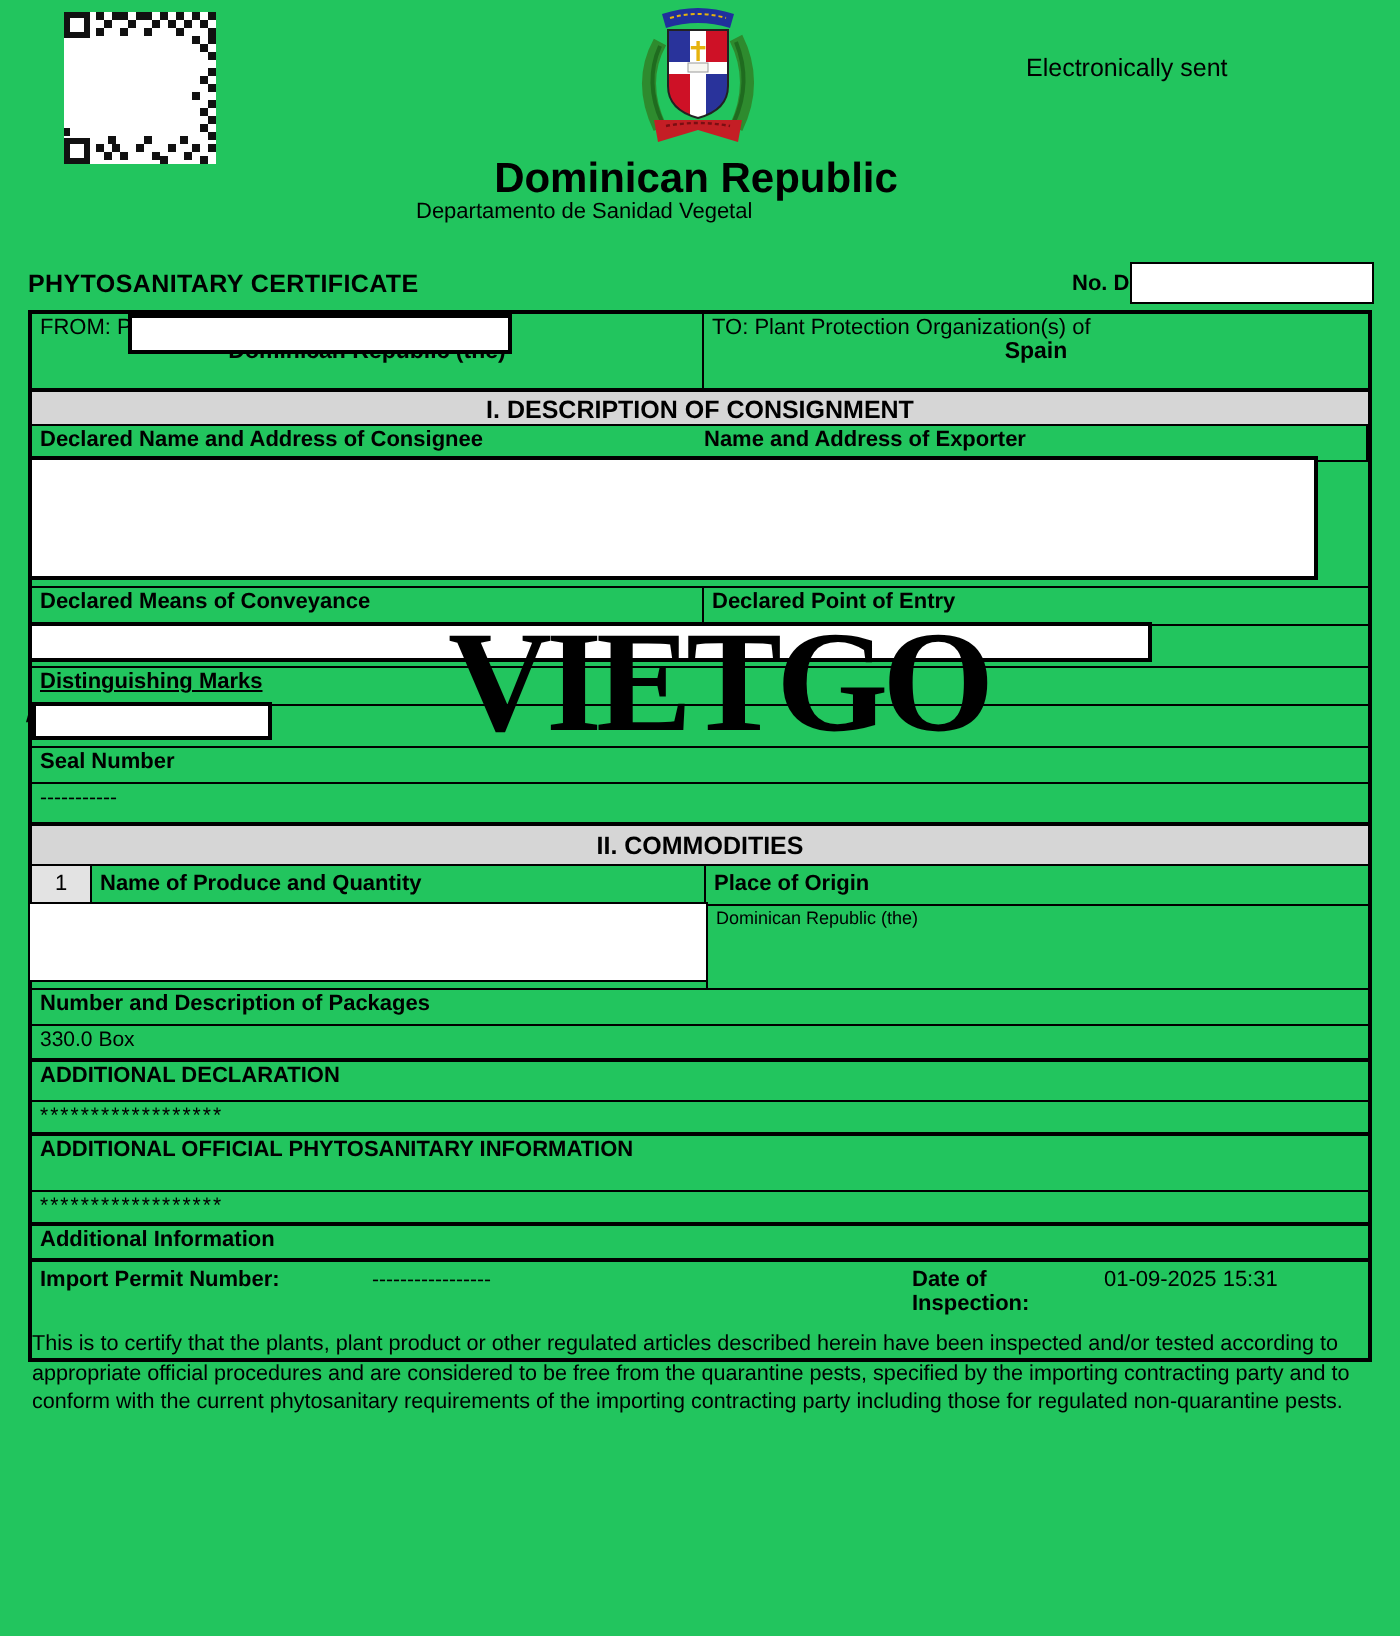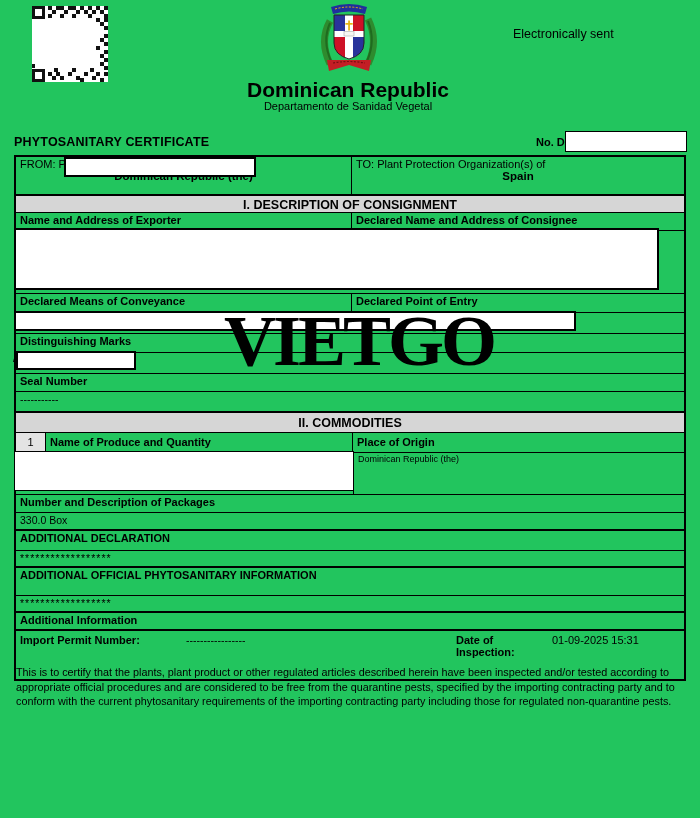--- a/index.html
+++ b/index.html
@@ -2,21 +2,21 @@
 <html><head>
 <meta charset="utf-8">
 <style>
   html,body{margin:0;padding:0;background:#fff;}
   .page{position:relative;width:700px;height:818px;background:#22c55e;overflow:hidden;
         font-family:"Liberation Sans","DejaVu Sans",sans-serif;color:#000;}
   .abs{position:absolute;}
   
   .sent-note{left:513px;top:27px;font-size:12.5px;}
   .country-title{left:208px;top:78px;width:280px;text-align:center;font-size:21px;font-weight:bold;}
-  .department{left:208px;top:100px;width:280px;text-align:center;font-size:11px;}
+  .department{left:208px;top:100px;width:280px;font-size:11px;}
   .cert-title{left:14px;top:135px;font-size:12.5px;font-weight:bold;letter-spacing:.2px;}
   .no-label{left:536px;top:136px;font-size:11px;font-weight:bold;}
   
   .tbl{position:absolute;left:14px;top:155px;width:672px;border:2px solid #000;box-sizing:border-box;}
   .row{box-sizing:border-box;border-bottom:1px solid #000;position:relative;overflow:visible;}
   .row.last{border-bottom:none;}
   .cols{display:flex;height:100%;}
   .c{box-sizing:border-box;padding:1px 4px;}
   .bdr{border-right:1px solid #000;}
   .lbl{font-weight:bold;font-size:11px;}
@@ -150,37 +150,37 @@
           <div class="val" style="font-size:11px;">TO: Plant Protection Organization(s) of</div>
           <div class="center-bold">Spain</div>
         </div>
       </div>
     </div>
 
     <div class="row sechdr" style="height:18px;">I. DESCRIPTION OF CONSIGNMENT</div>
 
     <div class="row" style="height:18px;">
       <div class="cols">
+        <div class="c lbl" style="flex:1;">Declared Name and Address of Consignee</div>
         <div class="c bdr lbl" style="width:336px;">Name and Address of Exporter</div>
-        <div class="c lbl" style="flex:1;">Declared Name and Address of Consignee</div>
       </div>
     </div>
 
     <div class="row" style="height:63px;"></div>
 
     <div class="row" style="height:19px;">
       <div class="cols">
         <div class="c bdr lbl" style="width:336px;">Declared Means of Conveyance</div>
         <div class="c lbl" style="flex:1;">Declared Point of Entry</div>
       </div>
     </div>
 
     <div class="row" style="height:21px;"></div>
 
-    <div class="row" style="height:19px;">
+    <div class="row" style="height:19px;text-decoration:underline;">
       <div class="c lbl">Distinguishing Marks</div>
     </div>
     <div class="row" style="height:21px;"></div>
 
     <div class="row" style="height:18px;">
       <div class="c lbl">Seal Number</div>
     </div>
     <div class="row" style="height:20px;">
       <div class="c val">-----------</div>
     </div>

